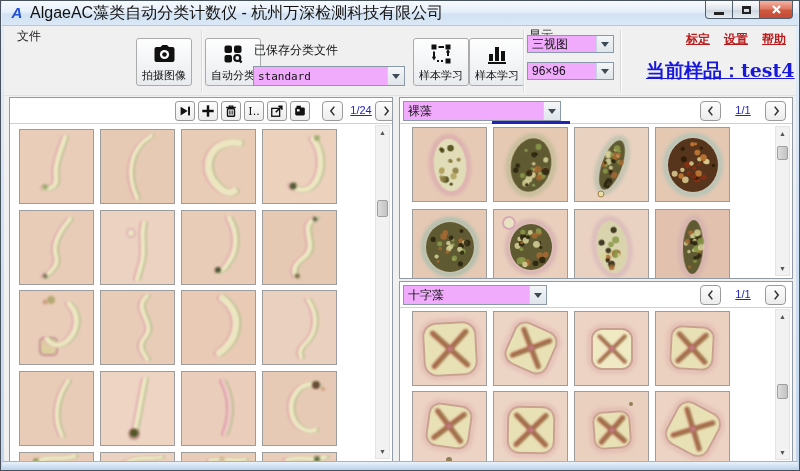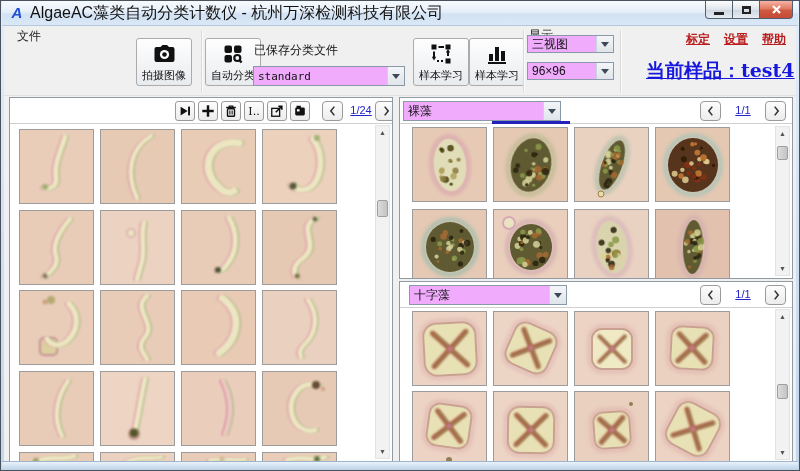--- a/index.html
+++ b/index.html
@@ -648,21 +648,21 @@
       </div>
     <div class="vscroll" style="top:28px;bottom:2px">
       <div class="sarr up">▲</div>
       <div class="sthumb" style="top:19px;height:14px"></div>
       <div class="sarr down">▼</div>
     </div>
   </div>
 
   <div class="panel" id="panel-2" style="left:398px;top:280px;width:394px;height:182px">
     <div class="phead">
-      <div class="combo" style="left:9px;top:3px;width:158px">
+      <div class="combo" style="left:3px;top:3px;width:144px">
         <span class="ctext">十字藻</span>
         <span class="carr">
             <i></i>
           </span>
       </div>
       <div class="sbtn pgr" style="left:300px">
         <svg width="14" height="14" viewBox="0 0 16 16">
             <path d="M9.5 3 L5.5 8 L9.5 13" stroke="#333" stroke-width="1.8" fill="none"></path>
           </svg>
       </div>

